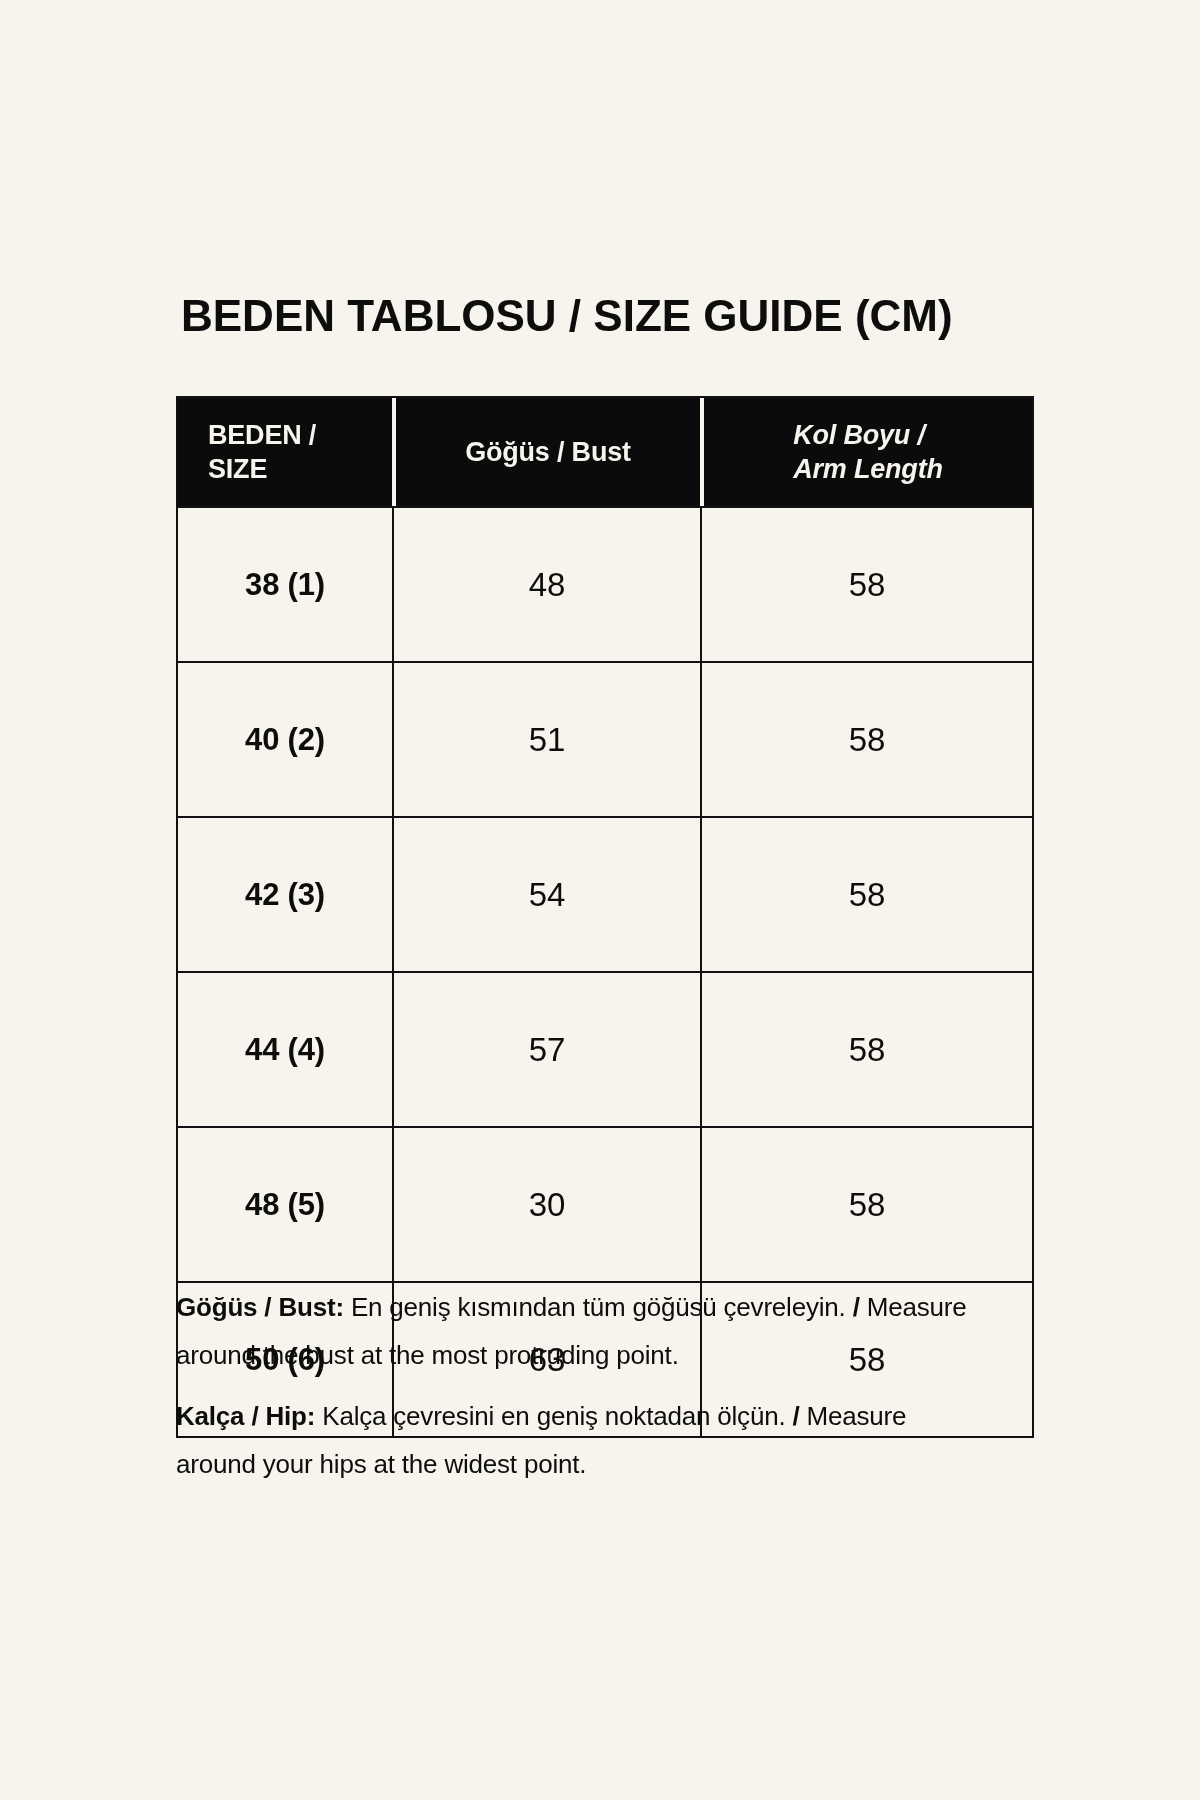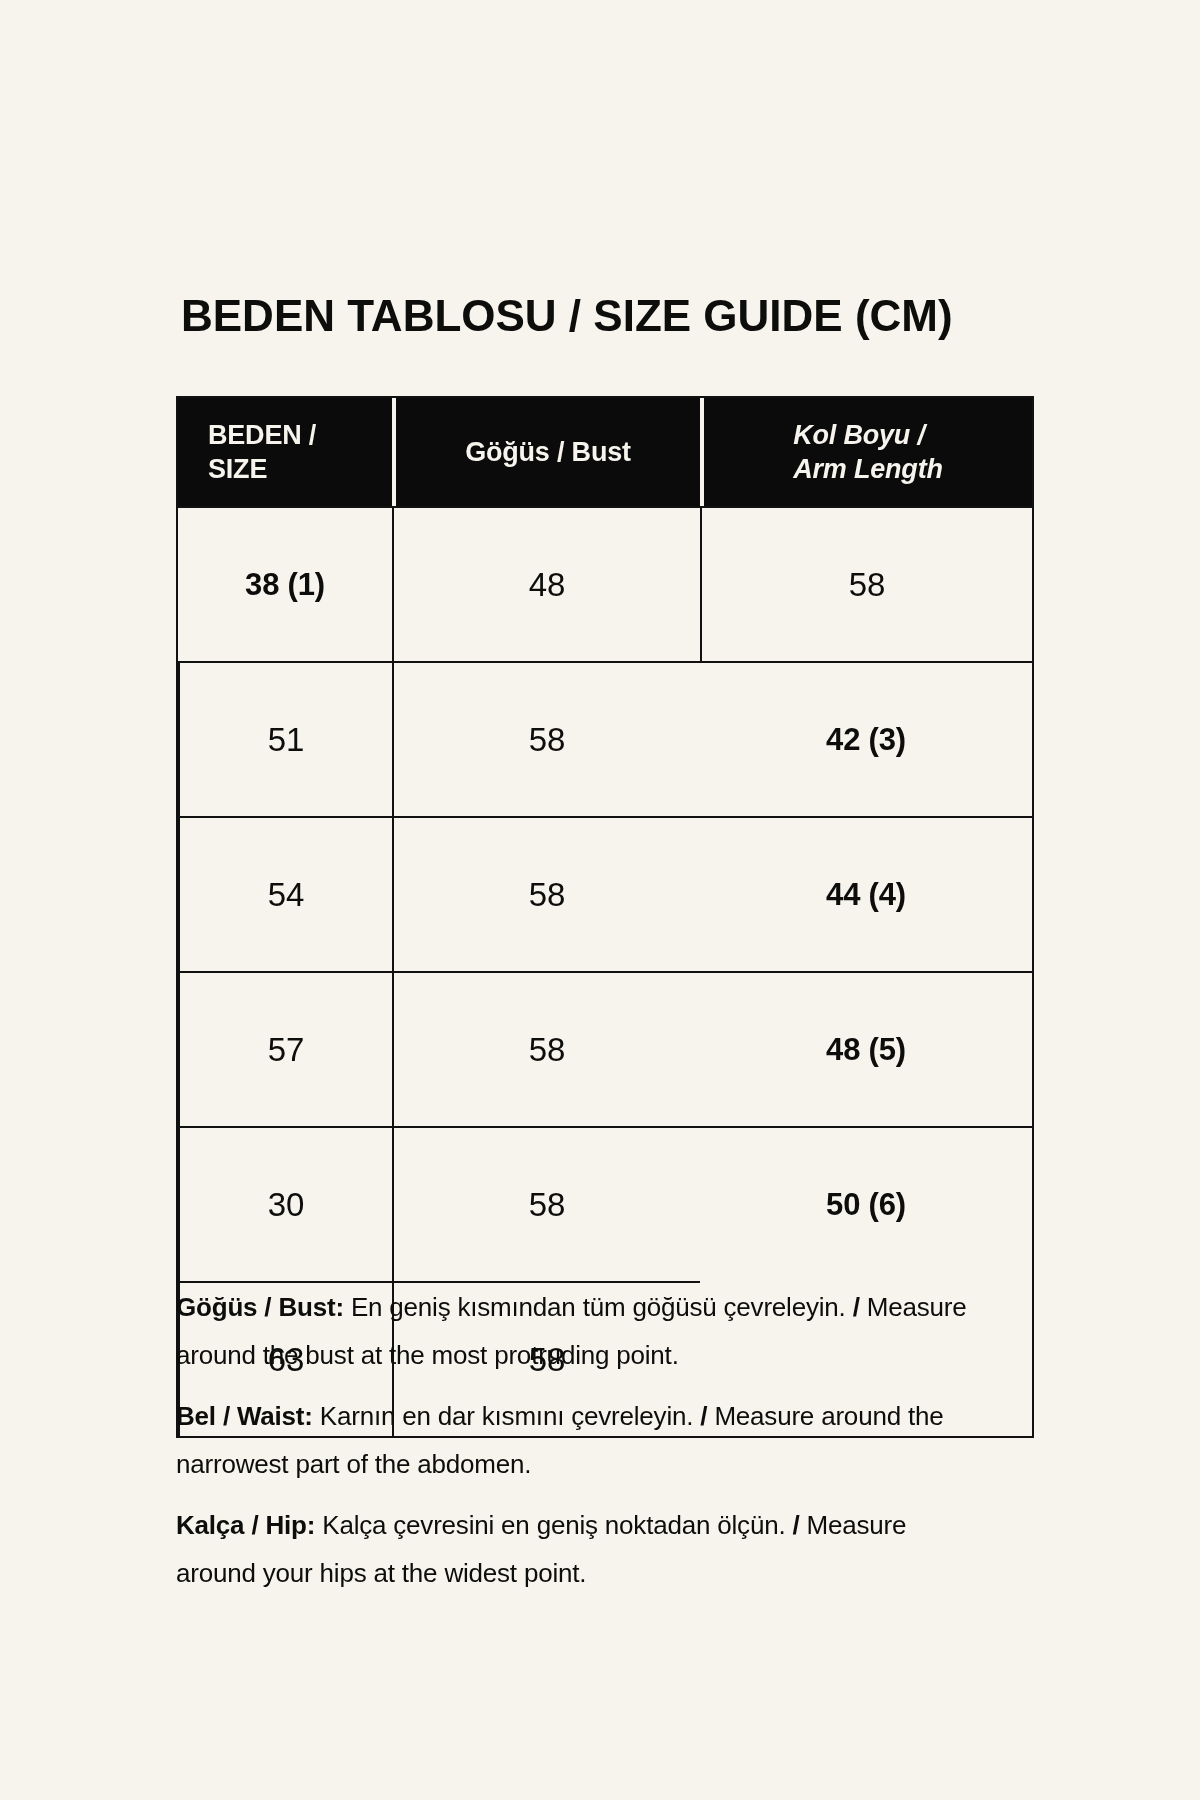--- a/index.html
+++ b/index.html
@@ -77,20 +77,21 @@
     <div class="th-lines">
       <span class="th-line">Kol Boyu /</span>
       <span class="th-line">Arm Length</span>
     </div>
   </div>
 
   <div class="td col1 td-size">38 (1)</div>
   <div class="td td-num">48</div>
   <div class="td td-num">58</div>
 
+  <div class="td col1 td-size">40 (2)</div>
   <div class="td td-num">51</div>
   <div class="td td-num">58</div>
 
   <div class="td col1 td-size">42 (3)</div>
   <div class="td td-num">54</div>
   <div class="td td-num">58</div>
 
   <div class="td col1 td-size">44 (4)</div>
   <div class="td td-num">57</div>
   <div class="td td-num">58</div>
@@ -106,24 +107,18 @@
 </div>
 
 <div class="notes">
   <p class="note">
     <b>Göğüs / Bust:</b>
     <span>En geniş kısmından tüm göğüsü çevreleyin.</span>
     <b>/</b>
     <span>Measure around the bust at the most protruding point.</span>
   </p>
   <p class="note">
-    <b>Bel / Waist:</b>
-    <span>Karnın en dar kısmını çevreleyin.</span>
-    <b>/</b>
-    <span>Measure around the narrowest part of the abdomen.</span>
-  </p>
-  <p class="note">
     <b>Kalça / Hip:</b>
     <span>Kalça çevresini en geniş noktadan ölçün.</span>
     <b>/</b>
     <span>Measure around your hips at the widest point.</span>
   </p>
 </div>
 
 </body></html>

